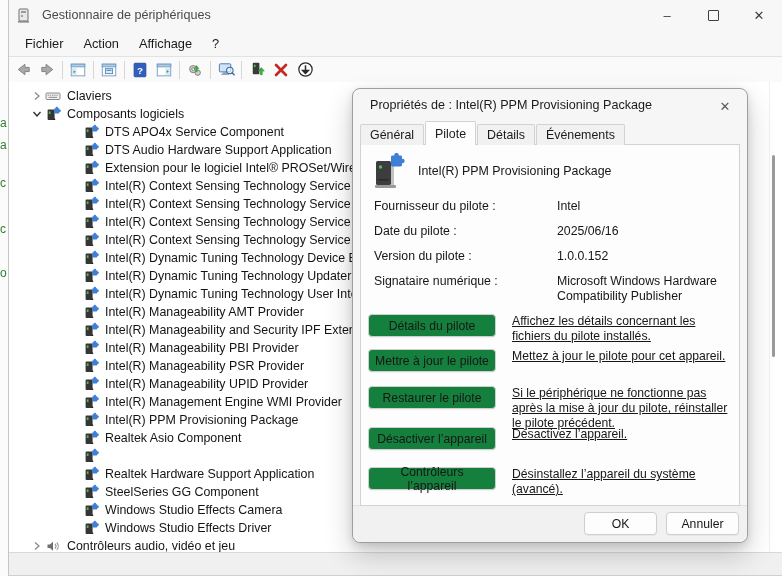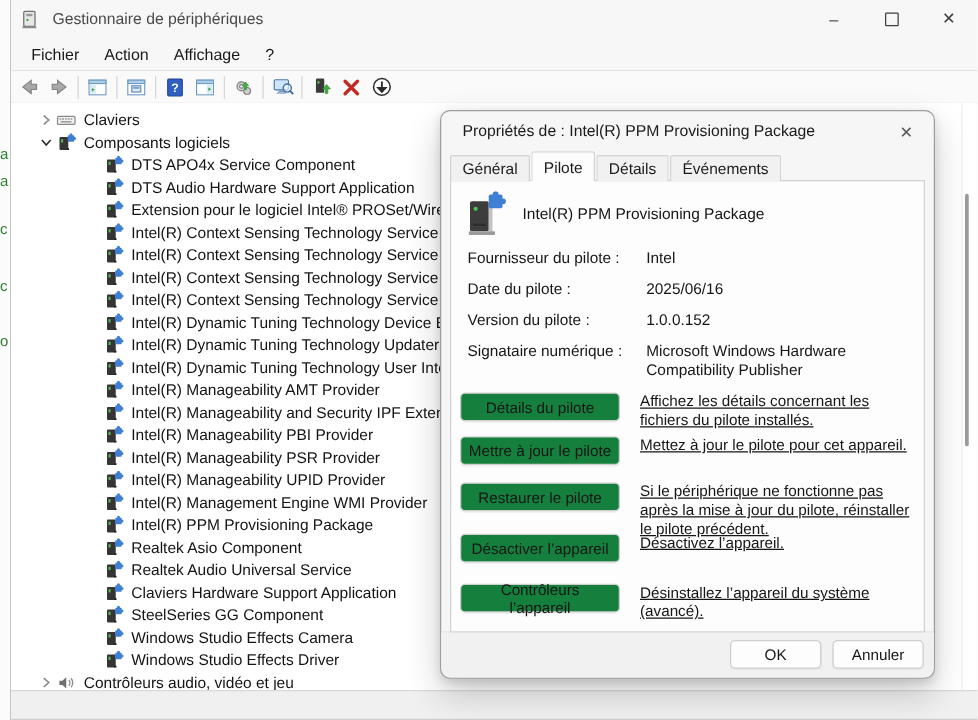--- a/index.html
+++ b/index.html
@@ -59,21 +59,21 @@
   .dlg-title{position:absolute;left:17px;top:9px;font-size:12.6px;color:#1b1b1b;}
   .dlg-close{position:absolute;right:11px;top:6px;width:22px;height:22px;display:flex;align-items:center;justify-content:center;color:#5a5a5a;font-size:13px;}
   .tabs{position:absolute;left:7px;top:33px;height:23px;display:flex;align-items:flex-end;z-index:3;}
   .tab{font-size:12.4px;color:#1b1b1b;background:#f1f1f1;border:1px solid #d2d2d2;border-bottom:none;
     padding:0 9px;height:20px;display:flex;align-items:center;border-radius:2px 2px 0 0;margin-right:1px;}
   .tab.active{background:#fdfdfd;height:23px;position:relative;z-index:4;box-shadow:0 1px 0 #fdfdfd;}
   .tab-page{position:absolute;left:7px;right:7px;top:55px;height:360px;background:#fdfdfd;border:1px solid #d2d2d2;z-index:1;}
   .dev-icon{position:absolute;left:9px;top:8px;width:36px;height:42px;}
   .dev-name{position:absolute;left:57px;top:19px;font-size:12.4px;color:#161616;}
   .fields{position:absolute;left:13px;top:54px;right:8px;}
-  .field-row{display:flex;margin-bottom:10px;}
+  .field-row{display:flex;margin-bottom:10px;gap:40px;}
   .field-label{width:143px;font-size:12.3px;color:#161616;flex:0 0 auto;}
   .field-value{flex:1;font-size:12.3px;color:#161616;line-height:1.22;}
   .actions{position:absolute;left:7px;top:0;right:8px;height:100%;}
   .action-row{position:absolute;left:0;right:0;display:flex;align-items:flex-start;}
   .action-row:nth-of-type(1){top:169px}
   .action-row:nth-of-type(2){top:204px}
   .action-row:nth-of-type(3){top:241px}
   .action-row:nth-of-type(4){top:282px}
   .action-row:nth-of-type(5){top:322px}
   .action-btn{width:128px;height:23px;flex:0 0 auto;background:#15803d;border:1px solid #cfcfcf;border-radius:4px;
@@ -649,42 +649,41 @@
               <rect x="3.8" y="5.4" width="1.7" height="2.6" fill="#56b856"></rect>
               <rect x="8.4" y="12.6" width="1.8" height="1.4" fill="#222"></rect>
               <g fill="#3f7fd4">
                 <rect x="9.2" y="2.2" width="5.2" height="5.2" rx="0.8"></rect>
                 <circle cx="11.8" cy="1.9" r="1.25"></circle>
                 <circle cx="14.6" cy="4.8" r="1.25"></circle>
               </g>
             </svg>
 
           </span>
-          <span class="tlabel">Realtek Audio Universal Service</span>
-        </div>
-        <div class="tree-row lvl1 ic-component">
-          <span class="chev">
-            
-            
-          </span>
-          <span class="ticon">
-
-            <svg class="i-comp" viewBox="0 0 16 16">
-              <rect x="2.6" y="3.6" width="7" height="10.4" rx="0.8" fill="#353535"></rect>
-              <rect x="3.8" y="5.4" width="1.7" height="2.6" fill="#56b856"></rect>
-              <rect x="8.4" y="12.6" width="1.8" height="1.4" fill="#222"></rect>
-              <g fill="#3f7fd4">
-                <rect x="9.2" y="2.2" width="5.2" height="5.2" rx="0.8"></rect>
-                <circle cx="11.8" cy="1.9" r="1.25"></circle>
-                <circle cx="14.6" cy="4.8" r="1.25"></circle>
-              </g>
-            </svg>
-
-          </span>
-          <span class="tlabel">Claviers Hardware Support Application</span>
+        </div>
+        <div class="tree-row lvl1 ic-component">
+          <span class="chev">
+            
+            
+          </span>
+          <span class="ticon">
+
+            <svg class="i-comp" viewBox="0 0 16 16">
+              <rect x="2.6" y="3.6" width="7" height="10.4" rx="0.8" fill="#353535"></rect>
+              <rect x="3.8" y="5.4" width="1.7" height="2.6" fill="#56b856"></rect>
+              <rect x="8.4" y="12.6" width="1.8" height="1.4" fill="#222"></rect>
+              <g fill="#3f7fd4">
+                <rect x="9.2" y="2.2" width="5.2" height="5.2" rx="0.8"></rect>
+                <circle cx="11.8" cy="1.9" r="1.25"></circle>
+                <circle cx="14.6" cy="4.8" r="1.25"></circle>
+              </g>
+            </svg>
+
+          </span>
+          <span class="tlabel">Realtek Hardware Support Application</span>
         </div>
         <div class="tree-row lvl1 ic-component">
           <span class="chev">
             
             
           </span>
           <span class="ticon">
 
             <svg class="i-comp" viewBox="0 0 16 16">
               <rect x="2.6" y="3.6" width="7" height="10.4" rx="0.8" fill="#353535"></rect>

